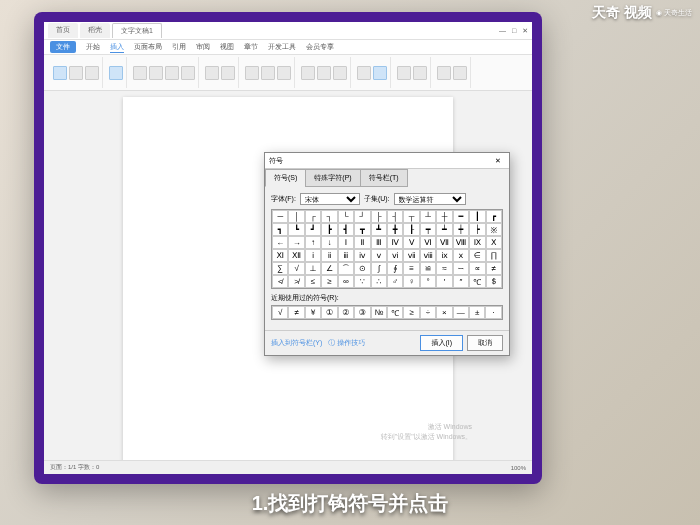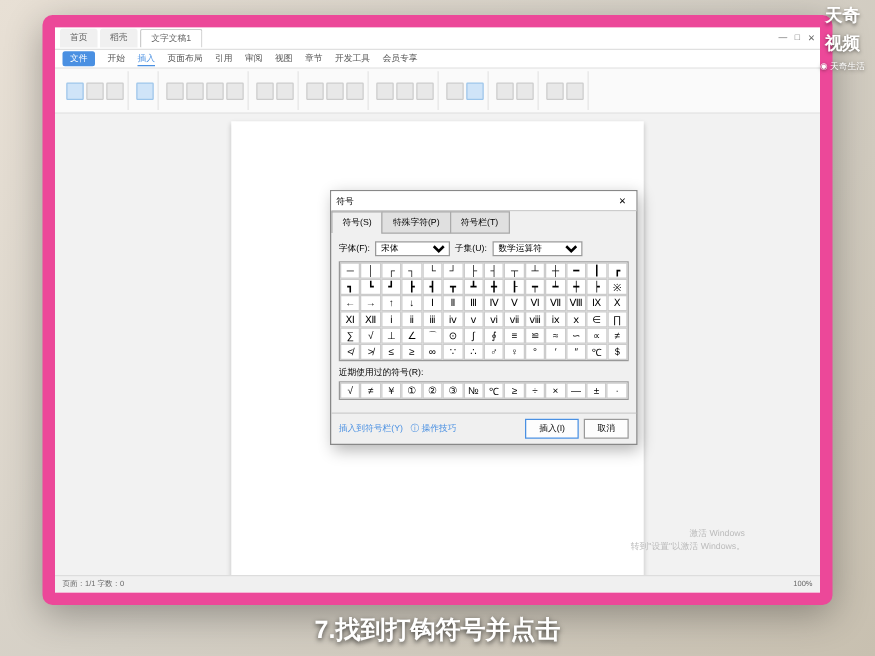--- a/index.html
+++ b/index.html
@@ -1,17 +1,17 @@
 <!DOCTYPE html>
 <html><head>
 <meta charset="utf-8">
 <style>
 * { margin: 0; padding: 0; box-sizing: border-box; }
 body { width: 700px; height: 525px; overflow: hidden; position: relative; font-family: "Microsoft YaHei", sans-serif; background: linear-gradient(135deg, #e8e0d5 0%, #d4cfc5 50%, #c8c0b0 100%); }
-.monitor { position: absolute; top: 12px; left: 34px; width: 632px; height: 472px; background: #ec4899; border-radius: 8px; padding: 10px; box-shadow: 0 8px 30px rgba(0,0,0,0.3); }
+.monitor { position: absolute; top: 12px; left: 34px; width: 508px; height: 472px; background: #4c1d95; border-radius: 8px; padding: 10px; box-shadow: 0 8px 30px rgba(0,0,0,0.3); }
 .screen { width: 100%; height: 100%; background: #fff; position: relative; overflow: hidden; }
 .titlebar { height: 18px; background: #fff; display: flex; align-items: center; padding: 0 4px; border-bottom: 1px solid #e0e0e0; font-size: 7px; color: #666; }
 .titlebar .tabs { display: flex; gap: 2px; }
 .titlebar .tab { padding: 2px 8px; background: #f0f0f0; border-radius: 2px 2px 0 0; }
 .titlebar .tab.active { background: #fff; border: 1px solid #ccc; border-bottom: none; }
 .titlebar .wincontrols { margin-left: auto; display: flex; gap: 6px; }
 .ribbon-tabs { height: 15px; display: flex; align-items: center; padding: 0 6px; font-size: 7px; color: #555; gap: 10px; border-bottom: 1px solid #e0e0e0; }
 .ribbon-tabs .rtab { cursor: pointer; }
 .ribbon-tabs .rtab.primary { background: #4a90e2; color: #fff; padding: 1px 6px; border-radius: 2px; }
 .ribbon-tabs .rtab.active { color: #4a90e2; border-bottom: 1px solid #4a90e2; }
@@ -37,21 +37,21 @@
 .sym-cell { border: 1px solid #ccc; height: 13px; display: flex; align-items: center; justify-content: center; font-size: 8px; cursor: pointer; }
 .recent-row { display: flex; border: 1px solid #999; background: #fff; margin-bottom: 4px; }
 .recent-row .sym-cell { flex: 1; border: 1px solid #ccc; }
 .dlg-foot { display: flex; align-items: center; gap: 6px; padding: 4px 6px; border-top: 1px solid #ccc; }
 .dlg-foot .link { color: #4a90e2; font-size: 7px; }
 .dlg-foot .btns { margin-left: auto; display: flex; gap: 4px; }
 .dlg-foot button { font-size: 7px; padding: 2px 10px; border: 1px solid #999; background: #fdfdfd; cursor: pointer; }
 .dlg-foot button.primary { border-color: #4a90e2; }
 
 .watermark-br { position: absolute; bottom: 32px; right: 60px; font-size: 7px; color: #bbb; text-align: right; }
-.logo-tr { position: absolute; top: 4px; right: 8px; color: #fff; font-size: 14px; font-weight: bold; text-shadow: 0 1px 3px rgba(0,0,0,0.5); display: flex; align-items: center; gap: 4px; flex-direction: column; }
+.logo-tr { position: absolute; top: 4px; right: 8px; color: #fff; font-size: 14px; font-weight: bold; text-shadow: 0 1px 3px rgba(0,0,0,0.5); display: flex; align-items: center; gap: 4px; }
 .logo-tr .small { font-size: 7px; font-weight: normal; }
 .caption { position: absolute; bottom: 8px; left: 0; right: 0; text-align: center; color: #fff; font-size: 20px; font-weight: bold; text-shadow: 0 2px 4px rgba(0,0,0,0.7); }
 </style>
 </head>
 <body>
 
 <div class="monitor">
   <div class="screen">
 
     <div class="titlebar">
@@ -272,13 +272,13 @@
 
   </div>
 </div>
 
 <div class="logo-tr">
   <span>天奇</span>
     <span>视频</span>
   <div class="small">◉ <span>天奇生活</span></div>
 </div>
 
-<div class="caption">7.找到打钩符号并点击</div>
+<div class="caption">1.找到打钩符号并点击</div>
 
 </body></html>

